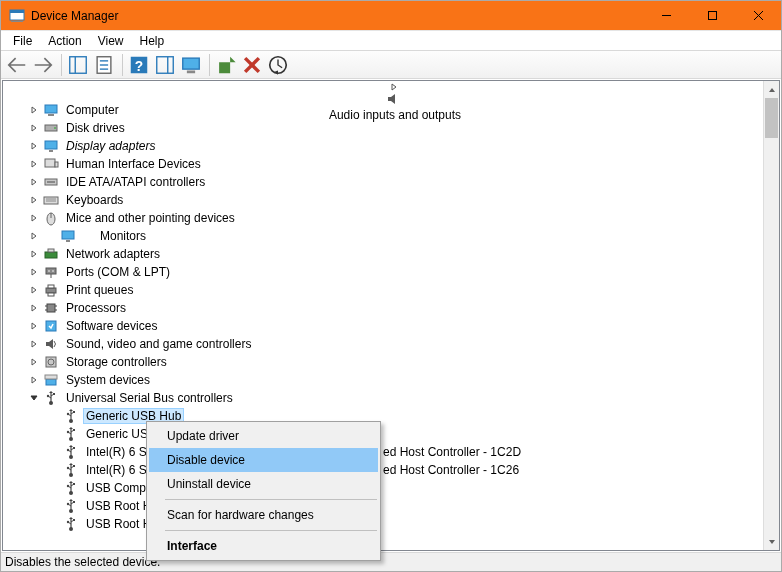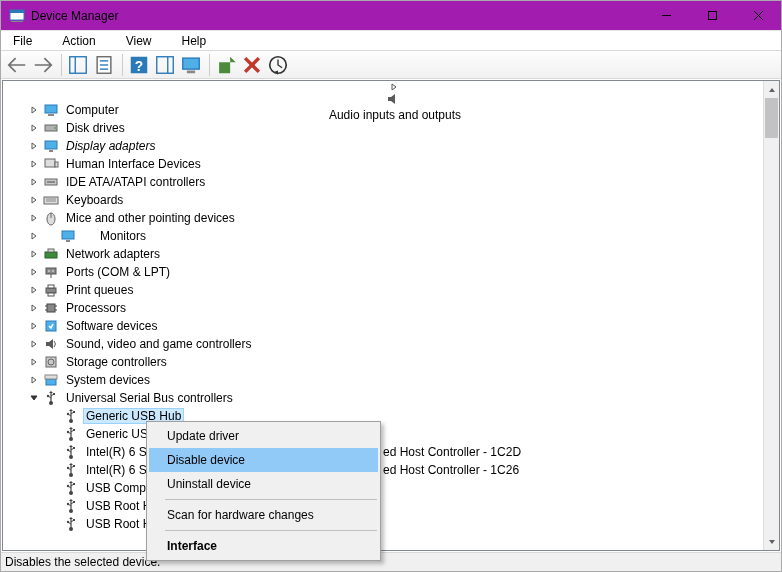--- a/index.html
+++ b/index.html
@@ -13,33 +13,33 @@
     height: 572px;
     overflow: hidden;
     position: relative;
     border: 1px solid #aaa;
   }
   .titlebar {
     display: flex;
     align-items: center;
     height: 30px;
     padding-left: 8px;
-    background: #a21caf;
+    background: #f97316;
     border-bottom: 1px solid #e5e5e5;
   }
   .titlebar .app-icon { width: 16px; height: 16px; margin-right: 6px; }
   .titlebar .title { flex: 1; font-size: 12px; }
   .win-controls { display: flex; }
   .win-btn {
     width: 46px; height: 30px; display: flex; align-items: center; justify-content: center;
   }
   .win-btn svg { width: 11px; height: 11px; }
   .menubar {
     display: flex;
-    gap: 14px;
+    gap: 0;
     height: 20px;
     align-items: center;
     padding-left: 4px;
     background: #fff;
     border-bottom: 1px solid #d9d9d9;
   }
   .menu-item { padding: 2px 8px; }
   .toolbar {
     display: flex;
     align-items: center;

